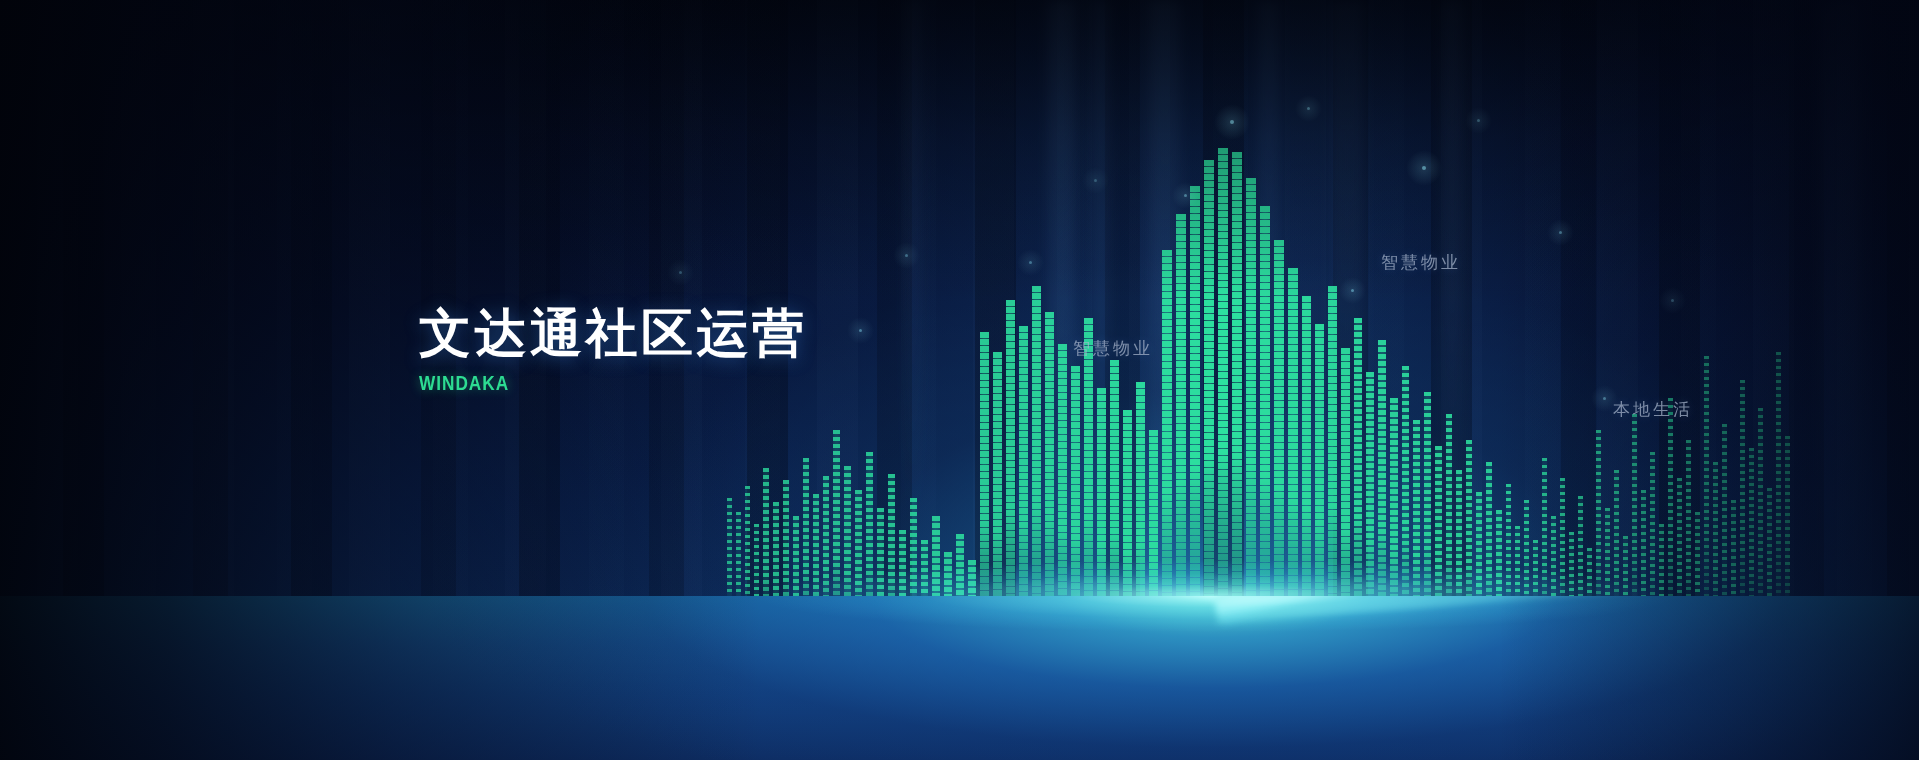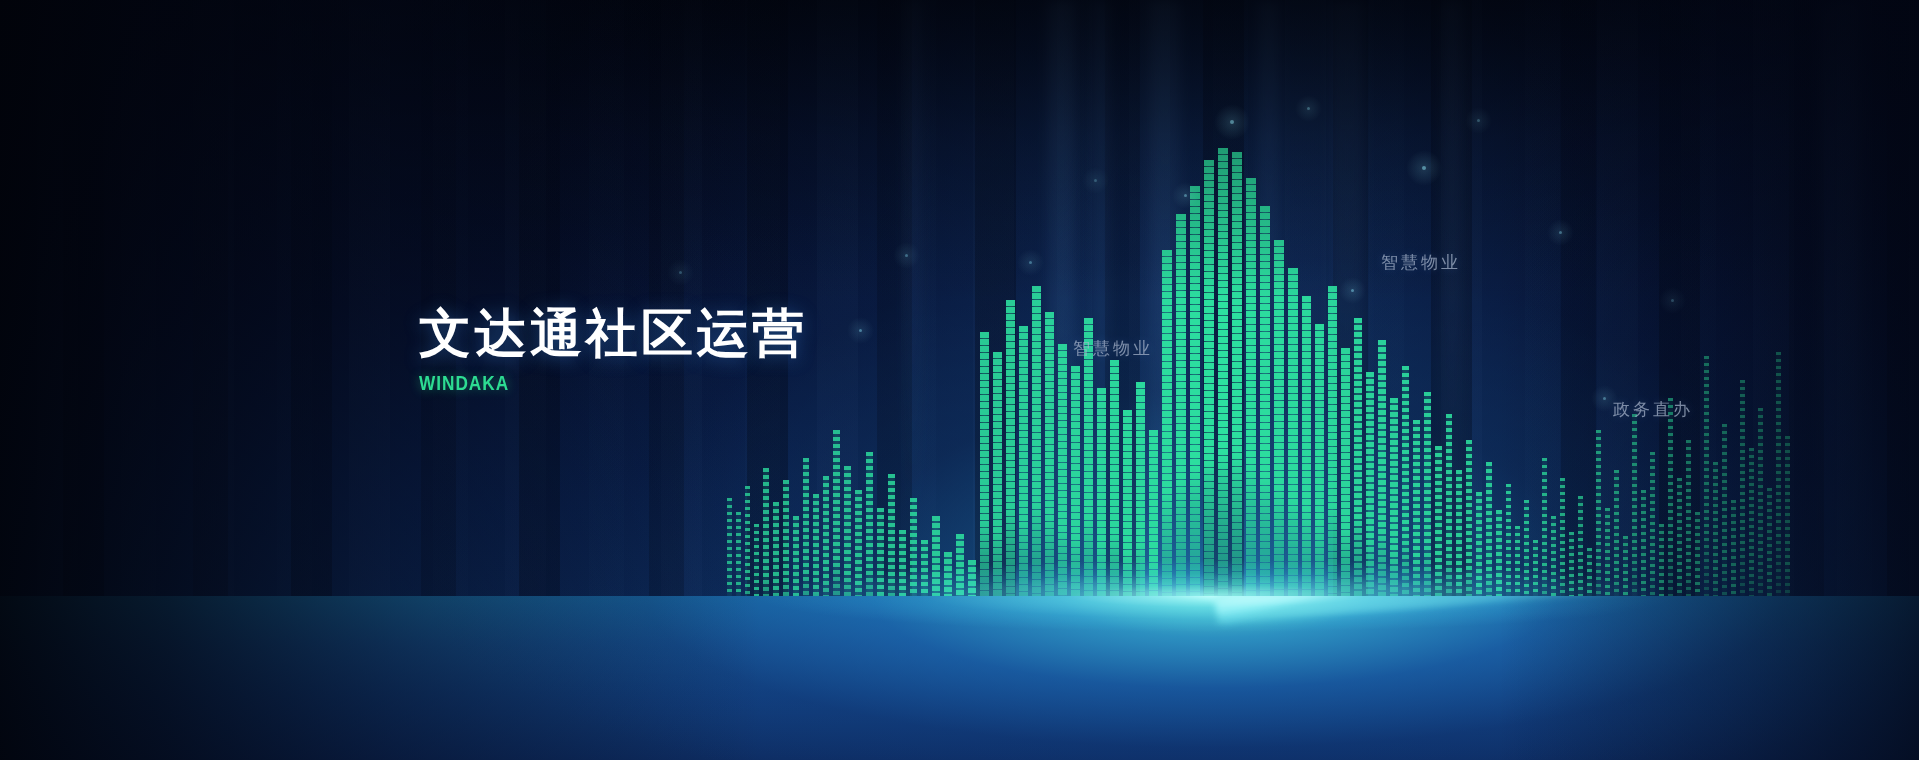--- a/index.html
+++ b/index.html
@@ -383,21 +383,21 @@
   </div>
   <div class="horizon-glow" style="top:560px;"></div>
 
   <div class="vignette-top"></div>
   <div class="vignette-left"></div>
   <div class="vignette-right"></div>
 
   <div id="float-labels">
       <div class="float-label" style="left: 1073px; top: 337px;">智慧物业</div>
       <div class="float-label" style="left: 1381px; top: 251px;">智慧物业</div>
-      <div class="float-label" style="left: 1613px; top: 398px;">政务直办</div>
+      <div class="float-label" style="left: 1613px; top: 398px;">本地生活</div>
     </div>
 
   <div class="copy">
     <div class="headline">文达通社区运营</div>
     <div class="brand">WINDAKA</div>
   </div>
 
 </div>
 
 </body></html>

